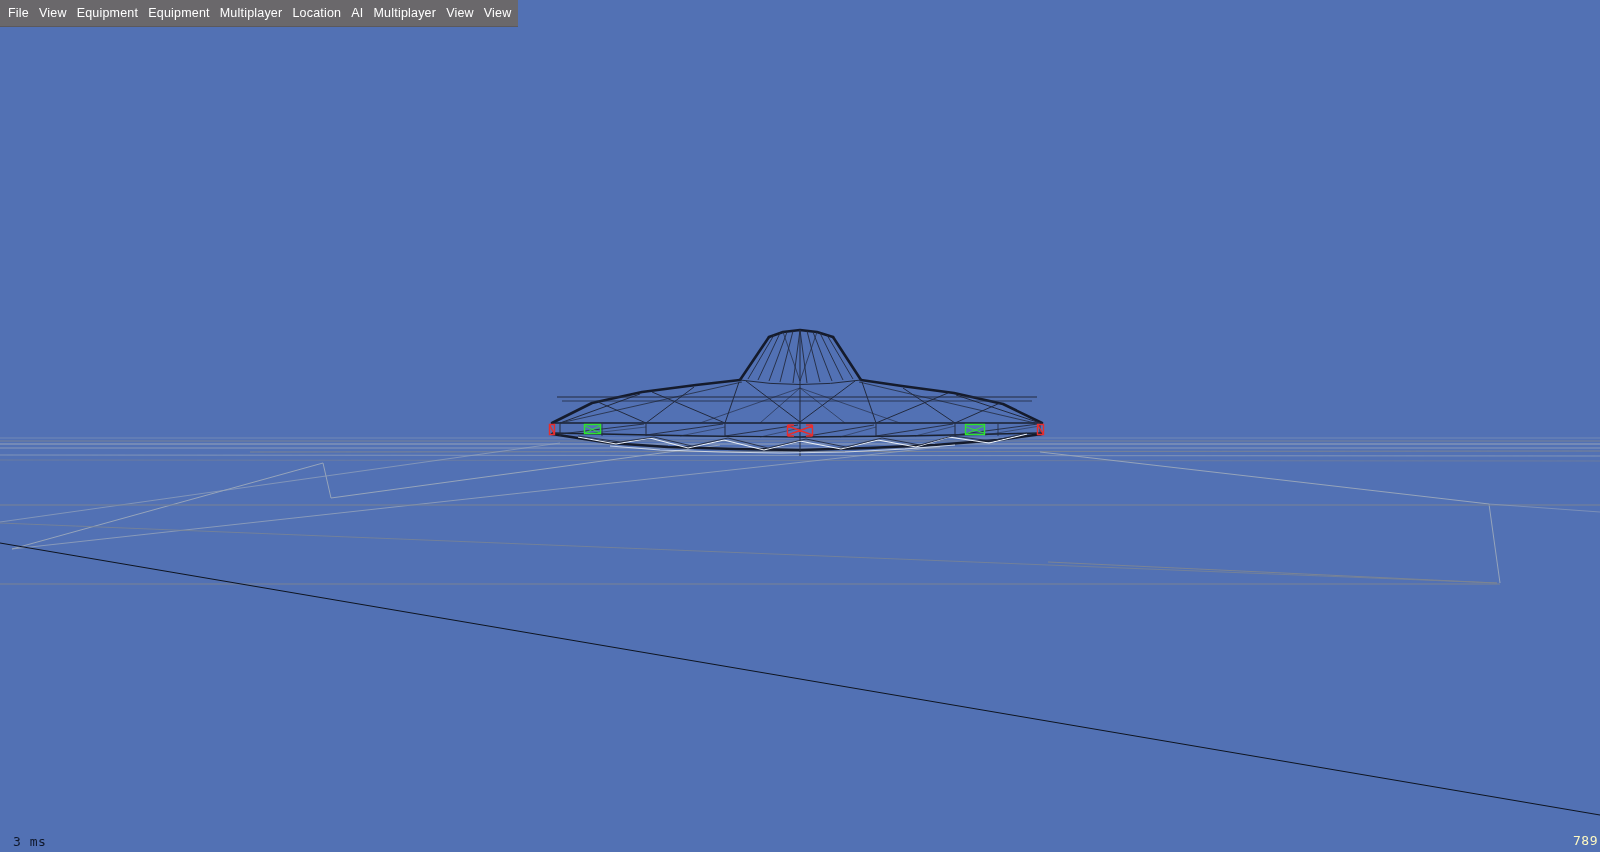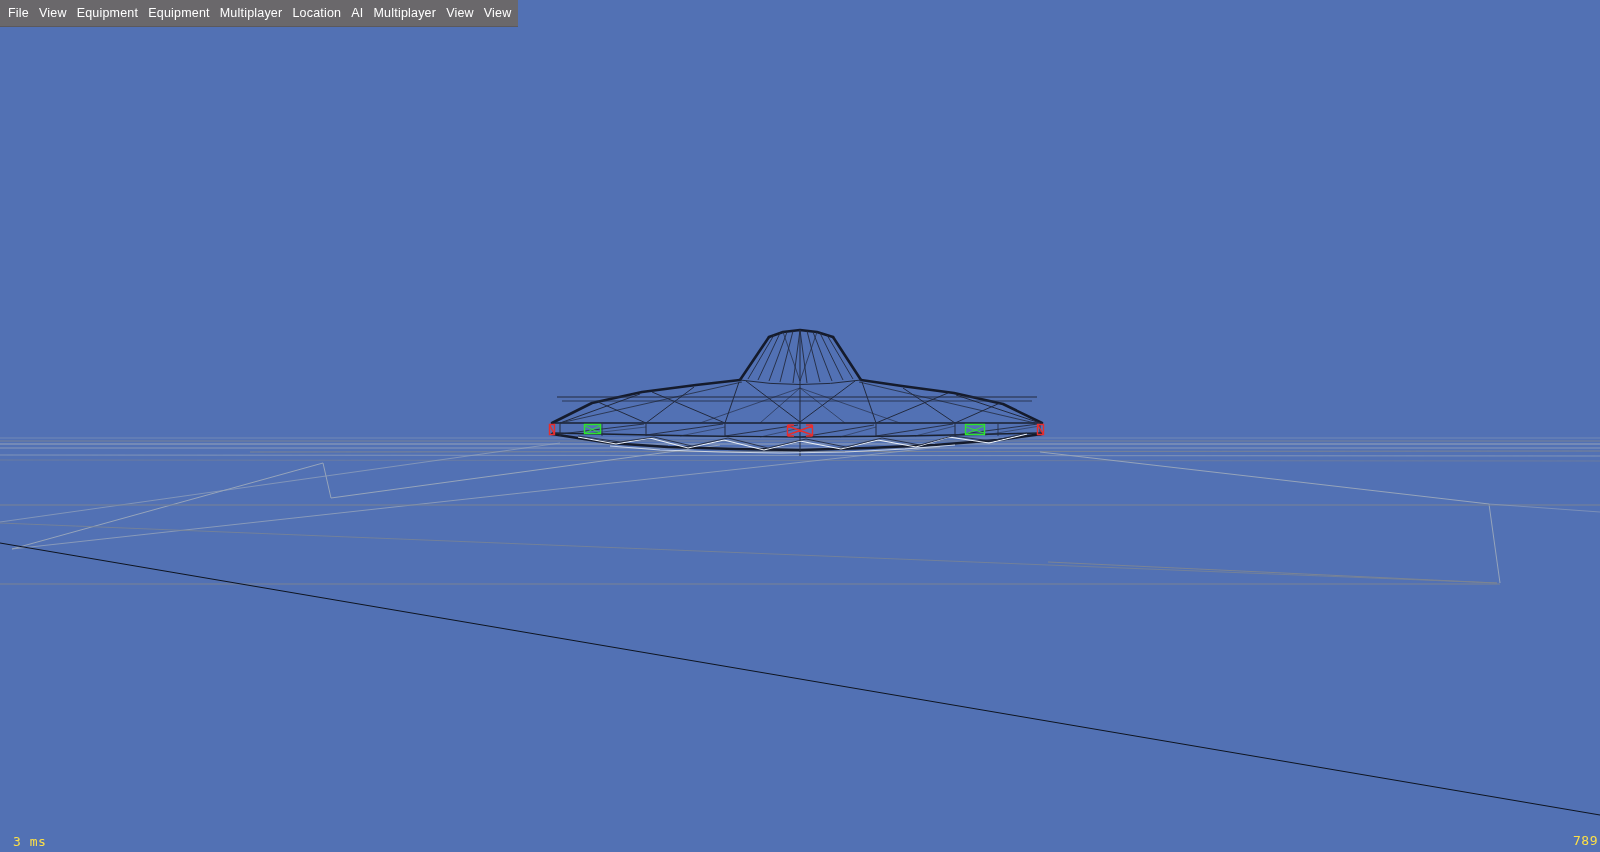--- a/index.html
+++ b/index.html
@@ -45,22 +45,22 @@
   .mk-green{stroke:#2EE32E;stroke-width:1.4;fill:none;}
   .mk-green-thin{stroke:#2EE32E;stroke-width:1;fill:none;}
   
   .hud{
     position:absolute;
     font-family:"DejaVu Sans Mono","Liberation Mono",monospace;
     font-size:13px;
     letter-spacing:.5px;
     white-space:nowrap;
   }
-  .hud-frame-time{left:13px;top:834px;color:#fde047;text-align:center;}
-  .hud-fps{right:2px;top:833px;color:#fde047;}
+  .hud-frame-time{left:13px;top:834px;color:#0f172a;text-align:center;}
+  .hud-fps{right:2px;top:833px;color:#fef9c3;}
 </style>
 </head>
 <body>
 
 <div class="screen">
 
   <svg class="viewport-svg" viewBox="0 0 1600 852" xmlns="http://www.w3.org/2000/svg">
 
     <g>
       <line class="t-light" x1="0" y1="438" x2="1600" y2="438" opacity=".5"></line>

